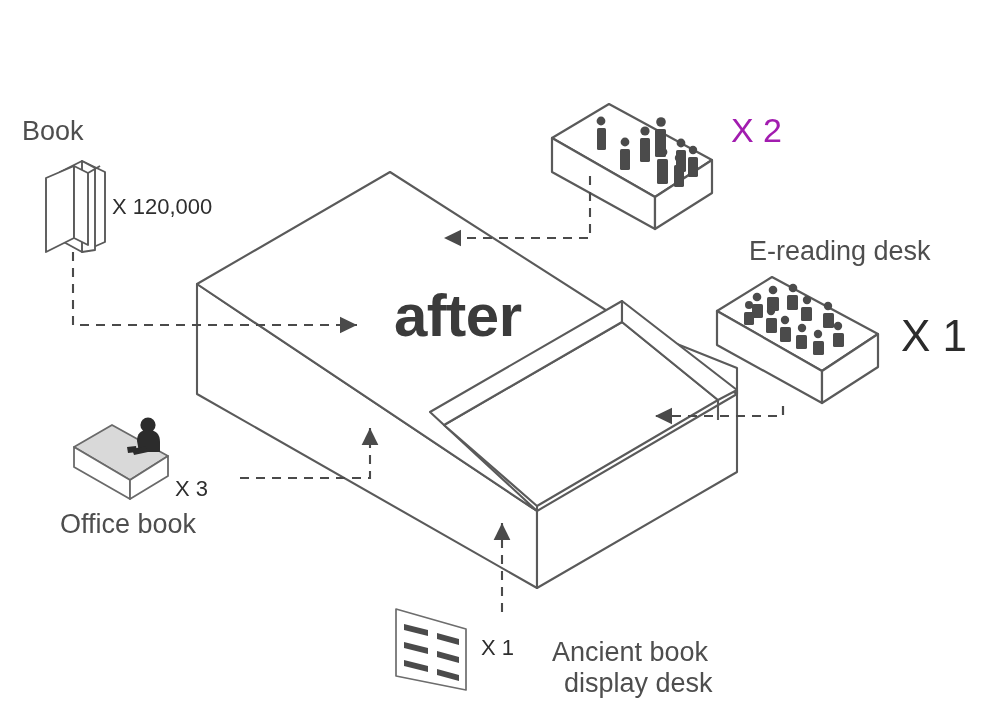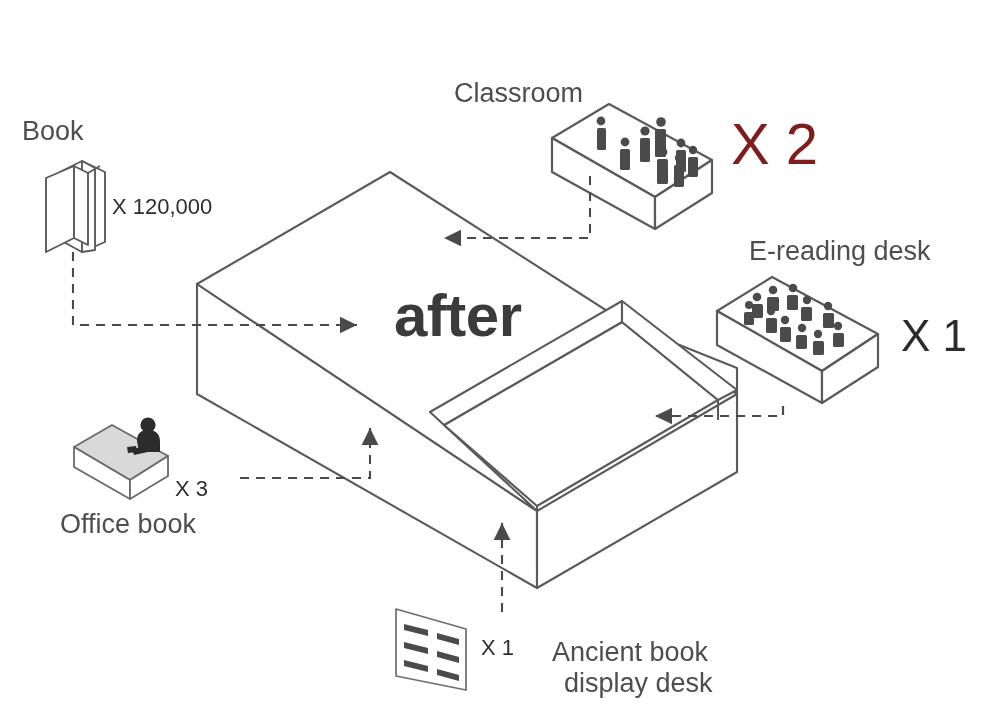--- a/index.html
+++ b/index.html
@@ -5,21 +5,21 @@
   html,body{margin:0;padding:0;background:#ffffff;}
   body{width:1000px;height:717px;overflow:hidden;
        font-family:"Liberation Sans","DejaVu Sans",sans-serif;}
   #stage{position:relative;width:1000px;height:717px;background:#fff;}
   svg#scene{position:absolute;left:0;top:0;width:1000px;height:717px;}
   .lbl{position:absolute;color:#4a4a4a;font-family:"Liberation Sans","DejaVu Sans",sans-serif;
        white-space:pre;line-height:1.15;}
   .t-name{font-size:27px;color:#4e4e4e;}
   .t-count-big{font-size:22px;color:#2e2e2e;}
   .t-after{font-size:60px;font-weight:bold;color:#3b3b3b;letter-spacing:-0.5px;}
-  .t-two{font-size:58px;color:#7f1d1d;}
+  .t-two{font-size:34px;color:#a21caf;}
   .t-one{font-size:44px;color:#2b2b2b;}
 </style>
 </head>
 <body>
 
 <div id="stage">
 
   <svg id="scene" viewBox="0 0 1000 717">
     <defs>
       <marker id="ah-l" viewBox="0 0 12 12" refX="11" refY="6" markerWidth="9" markerHeight="9" orient="auto">
@@ -146,21 +146,20 @@
       <path d="M783,406 L783,416 L783,416 L783,415 L783,416 L783,416 L783,416 L783,416 L783,416 L783,416 L783,416 L783,416 L783,416"></path>
       <path d="M783,406 L783,416 L655,416" marker-end="url(#ah-l)"></path>
       <path d="M240,478 L370,478 L370,428" marker-end="url(#ah-l)"></path>
       <path d="M502,612 L502,523" marker-end="url(#ah-l)"></path>
     </g>
   </svg>
 
   <div class="lbl t-name" style="left:22px; top:116px;">Book</div>
   <div class="lbl t-count-big" style="left:112px; top:194px;">X 120,000</div>
 
-  <div class="lbl t-name" style="left:454px; top:78px;">Classroom</div>
   <div class="lbl t-two" style="left:731px; top:111px;">X 2</div>
 
   <div class="lbl t-name" style="left:749px; top:236px;">E-reading desk</div>
   <div class="lbl t-one" style="left:901px; top:311px;">X 1</div>
 
   <div class="lbl t-name" style="left:60px; top:509px;">Office book</div>
   <div class="lbl t-count-big" style="left:175px; top:444px;margin-top:32px;">X 3</div>
 
   <div class="lbl t-count-big" style="left:481px; top:635px;">X 1</div>
   <div style="position:absolute; left:552px; top:631px;">

